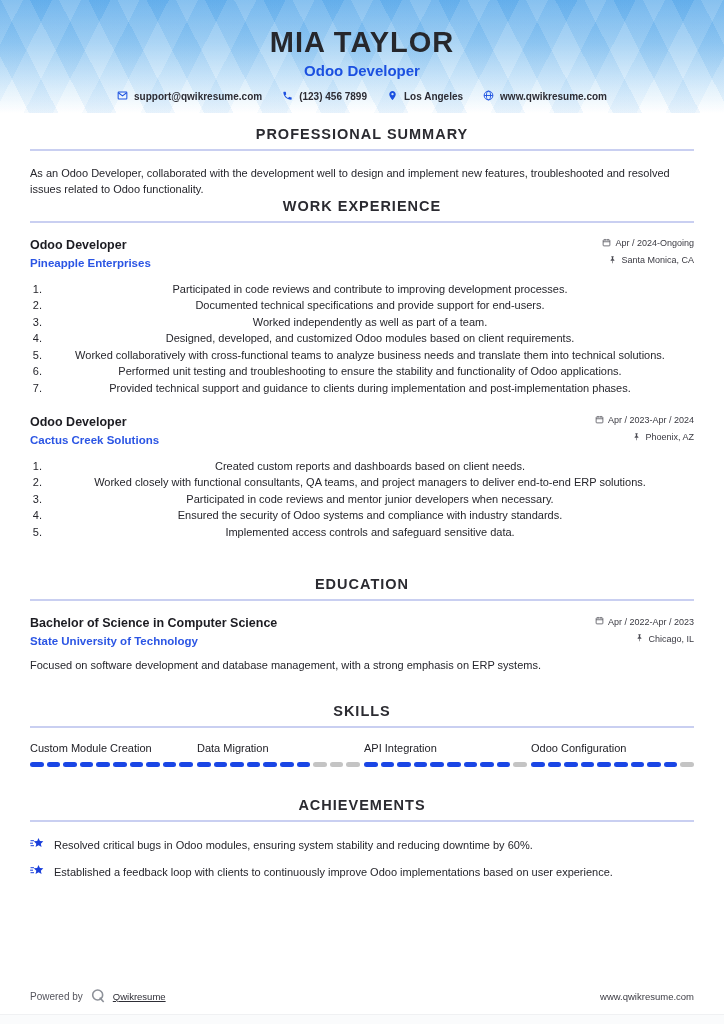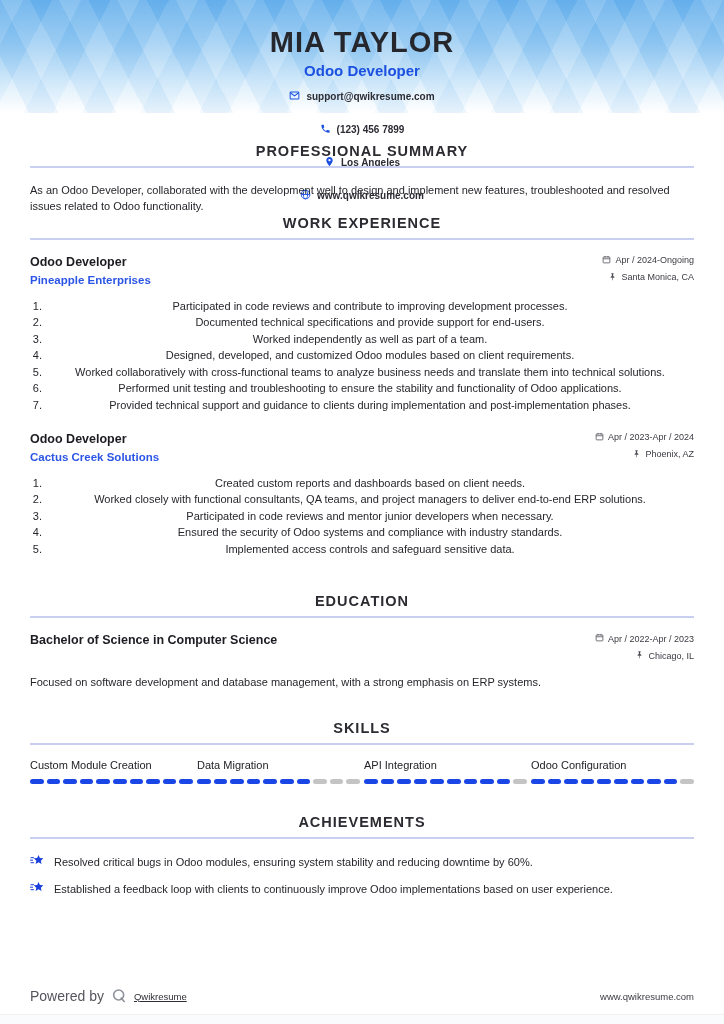--- a/index.html
+++ b/index.html
@@ -38,35 +38,34 @@
   }
   .contact-row {
     margin-top:11px;
     display:flex;
     justify-content:center;
     align-items:center;
     gap:20px;
     font-size:10px;
     font-weight:700;
     color:#2c2c34;
-    flex-direction:column;
   }
   .contact-item { display:flex; align-items:center; gap:6px; }
   .contact-item svg { width:11px; height:11px; color:var(--accent, #1b50e0); }
   
   .content { flex:1 1 auto; padding:0 30px; }
   .section-title {
     text-align:center;
     font-size:14.5px;
     font-weight:700;
     letter-spacing:1px;
     color:#2b2b31;
   }
   .divider { height:2px; background:var(--divider,#c9cff1); border:none; margin-top:7px; }
-  .summary-title { margin-top:30px; }
+  .summary-title { margin-top:13px; }
   .summary-text { margin-top:15px; font-size:11px; line-height:1.45; color:#26262c; }
   .work-title { }
   .edu-title { margin-top:36px; }
   .skills-title { margin-top:32px; }
   .ach-title { margin-top:30px; }
   
   .entry { margin-top:15px; }
   .entry-2 { margin-top:19px; }
   .entry-head { display:flex; justify-content:space-between; align-items:flex-start; }
   .entry-title { font-size:12.5px; font-weight:700; color:#1c1c22; }
@@ -97,21 +96,21 @@
   .footer {
     margin-top:auto;
     flex:0 0 auto;
     display:flex;
     justify-content:space-between;
     align-items:center;
     padding:0 30px 0 30px;
     height:36px;
   }
   .powered { display:flex; align-items:center; gap:7px; }
-  .powered-label { font-size:14px; color:#55555d; }
+  .powered-label { font-size:10px; color:#55555d; }
   .q-logo svg { width:16px; height:16px; color:#8d9199; display:block; }
   .brand-link { font-size:9.5px; color:#2e2e36; text-decoration:underline; }
   .footer-site { font-size:9.5px; color:#3c3c44; }
   .bottom-strip { flex:0 0 10px; background:#fafbfc; border-top:1px solid #f0f1f3; }
 </style>
 </head>
 <body>
 
 <header class="header">
   <div class="name">MIA TAYLOR</div>
@@ -222,20 +221,21 @@
     </ol>
   </section>
 
   <h2 class="section-title edu-title">EDUCATION</h2>
   <hr class="divider">
 
   <section class="entry">
     <div class="entry-head">
       <div>
         <div class="entry-title">Bachelor of Science in Computer Science</div>
+        <div class="entry-company">State University of Technology</div>
       </div>
       <div class="entry-meta">
         <div class="meta-row">
           <span><svg viewBox="0 0 24 24" fill="none" stroke="currentColor" stroke-width="2">
                 <rect x="3" y="5" width="18" height="16" rx="2"></rect>
                 <path d="M3 10h18M8 2.5V7M16 2.5V7"></path>
               </svg></span>
           <span>Apr / 2022-Apr / 2023</span>
         </div>
         <div class="meta-row">

